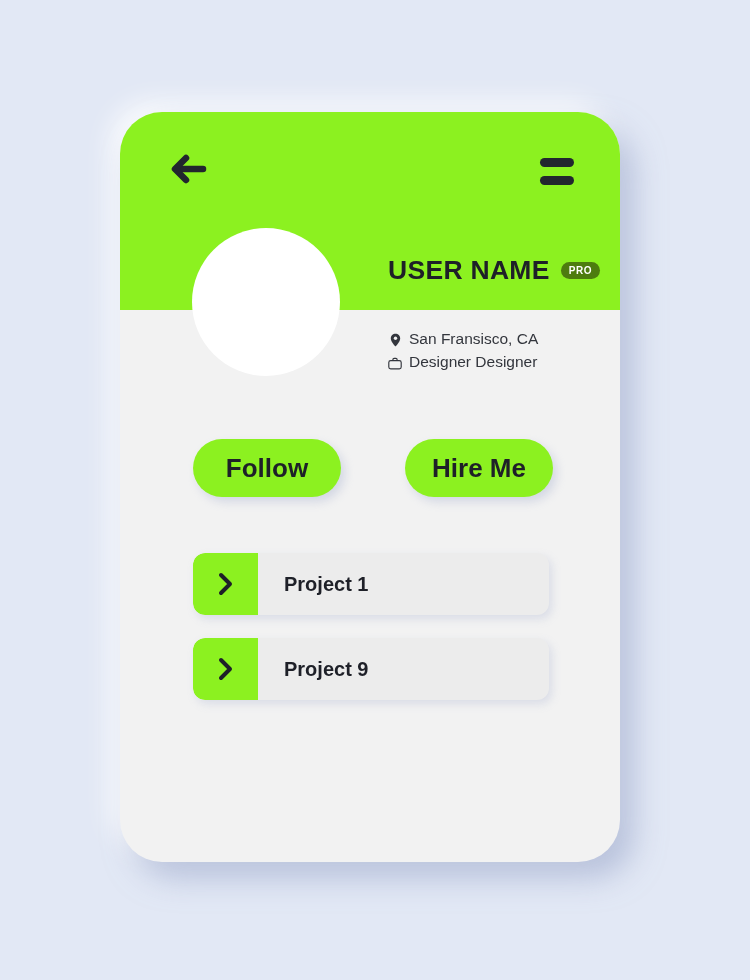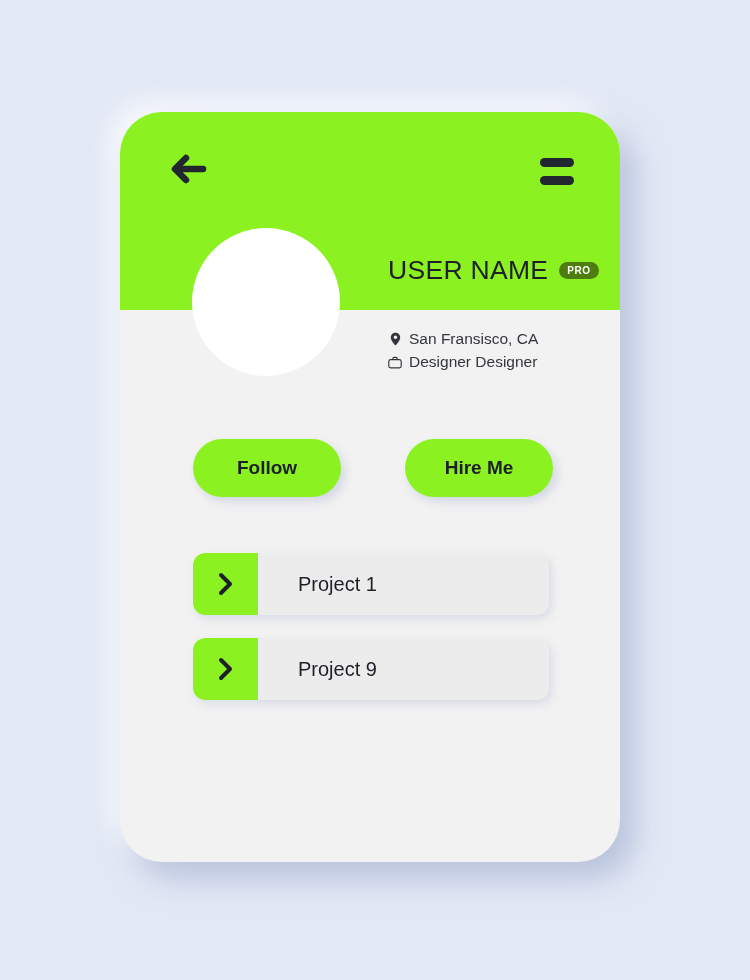--- a/index.html
+++ b/index.html
@@ -77,21 +77,21 @@
     position: absolute;
     left: 268px;
     top: 143px;
     display: flex;
     align-items: center;
     gap: 11px;
     z-index: 4;
   }
   #username-text {
     font-size: 26.5px;
-    font-weight: normal;
+    font-weight: bold;
     color: #1e2028;
     letter-spacing: 0.3px;
     white-space: nowrap;
   }
   #pro-badge {
     background: #4d7c0f;
     color: #ffffff;
     font-size: 10px;
     font-weight: bold;
     letter-spacing: 0.6px;
@@ -112,21 +112,21 @@
   }
 
   #meta-block {
     position: absolute;
     left: 268px;
     top: 218px;
     z-index: 4;
   }
   .meta-line {
     display: flex;
-    align-items: center;
+    align-items: flex-end;
     gap: 7px;
     font-size: 15.5px;
     color: #33363d;
     margin-bottom: 5px;
     white-space: nowrap;
   }
   .meta-line .meta-icon {
     display: flex;
     align-items: center;
     justify-content: center;
@@ -146,21 +146,21 @@
     box-sizing: border-box;
     gap: 64px;
     z-index: 4;
   }
   .pill-button {
     background: #8cf120;
     color: #1e2028;
     border: none;
     border-radius: 34px;
     font-family: "Liberation Sans", sans-serif;
-    font-size: 19px;
+    font-size: 26px;
     font-weight: bold;
     height: 58px;
     min-width: 148px;
     padding: 0 22px;
     cursor: pointer;
     box-shadow: 4px 5px 10px rgba(150,163,199,0.32);
   }
 
   
   #project-list {
@@ -186,23 +186,23 @@
     flex: none;
     background: #8cf120;
     border-radius: 12px 0 0 12px;
     display: flex;
     align-items: center;
     justify-content: center;
   }
   .project-label {
     display: flex;
     align-items: center;
-    padding-left: 40px;
+    padding-left: 26px;
     font-size: 20px;
-    font-weight: normal;
+    font-weight: bold;
     color: #1e2028;
   }
 </style>
 </head>
 <body>
 
 <div id="phone-card">
 
   <div id="header-band"></div>
 

